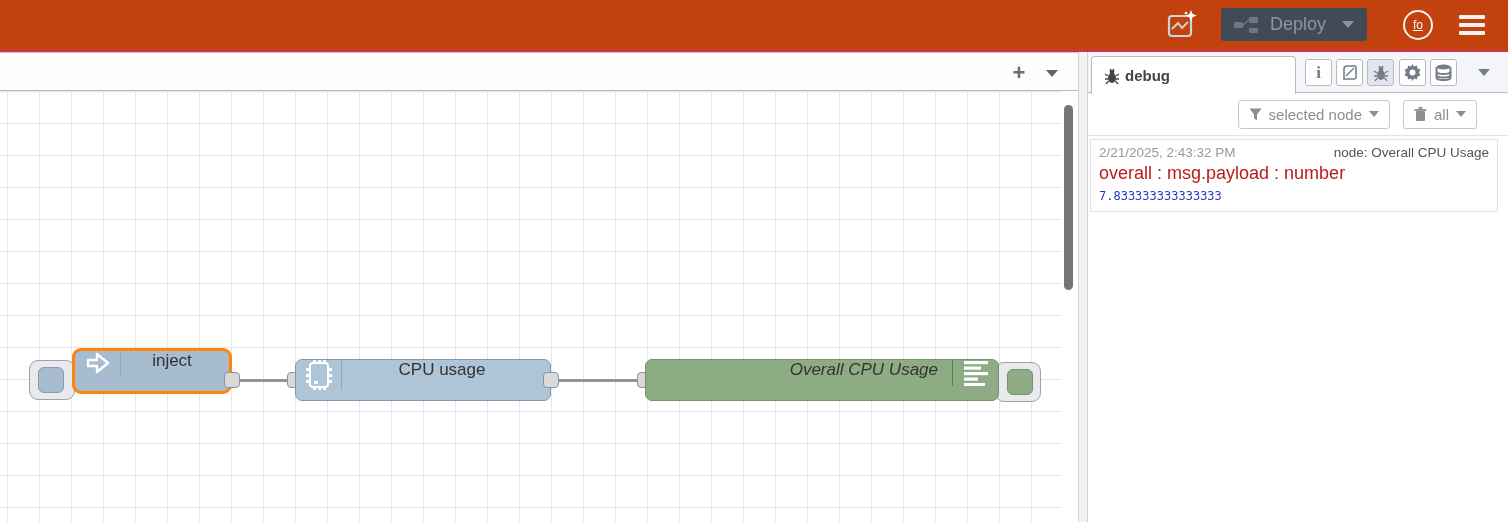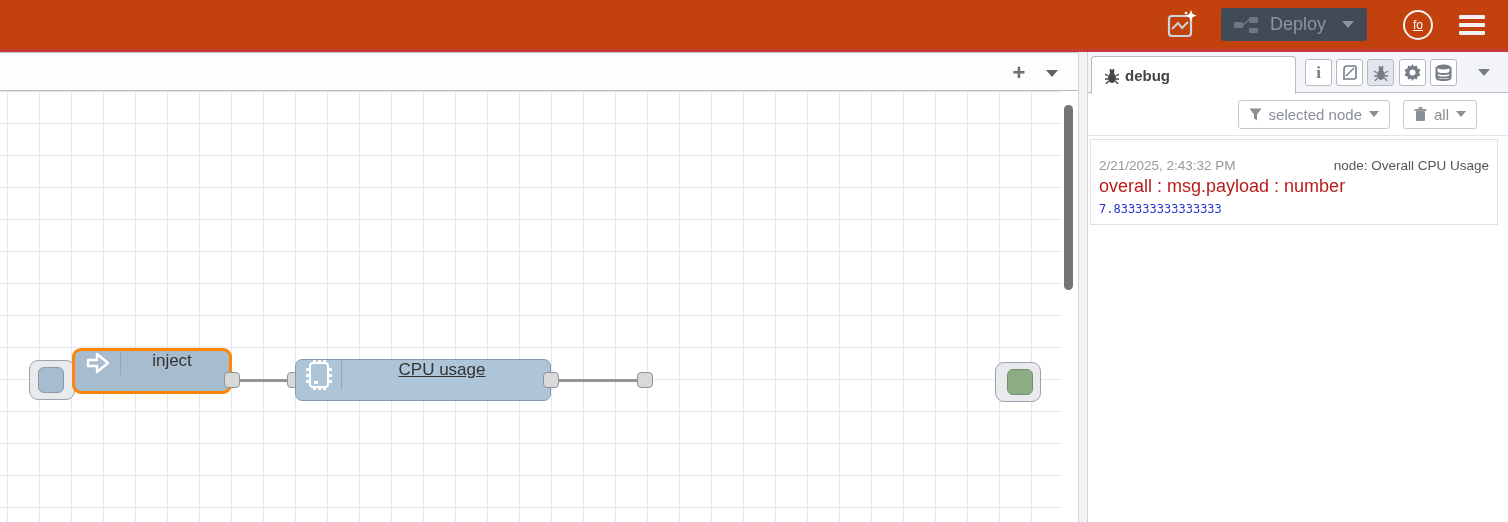--- a/index.html
+++ b/index.html
@@ -39,21 +39,21 @@
   .node { position:absolute; height:42px; border-radius:7px; display:flex; align-items:flex-start; }
   .node .icon-sec { width:46px; display:flex; align-items:center; justify-content:center; }
   .node .nlabel { flex:1; display:flex; align-items:center; color:#333; font-size:17px; }
 
   .node-inject { left:72px; top:257px; width:160px; background:#a7bccf; border:3px solid #ff8505; height:46px; border-radius:9px; }
   .node-inject .icon-sec { border-right:1px solid rgba(0,0,0,0.12); }
   .node-inject .nlabel { justify-content:center; padding-right:6px; }
 
   .node-cpu { left:295px; top:268px; width:256px; background:#aec5d8; border:1.5px solid #8599aa; }
   .node-cpu .icon-sec { border-right:1px solid rgba(0,0,0,0.15); }
-  .node-cpu .nlabel { justify-content:center; padding-right:8px;text-decoration:underline; }
+  .node-cpu .nlabel { justify-content:center; padding-right:8px; }
 
   .node-debug { left:645px; top:268px; width:354px; background:#8dac83; border:1.5px solid #73916a; }
   .node-debug .nlabel { justify-content:flex-end; padding-right:14px; font-style:italic; }
   .node-debug .icon-sec { border-left:1px solid #5f7a56; }
 
   
   .sidebar { position:absolute; left:1088px; top:52px; width:420px; height:470px; background:#fff; }
   .sb-tabrow { position:relative; height:41px; background:#f4f5f8; border-bottom:1px solid #bbbbbf; }
   .sb-tab { position:absolute; left:3px; top:4px; width:205px; height:38px; background:#fff; border:1px solid #bbbbbf; border-bottom:none; border-radius:4px 4px 0 0; display:flex; align-items:center; gap:5px; padding-left:12px; cursor:pointer; }
   .sb-tab .tlabel { font-size:15px; font-weight:bold; color:#444; }
@@ -61,21 +61,21 @@
   .sb-toolbtn.active { background:#e2e4ee; }
   .sb-caret { position:absolute; left:390px; top:17px; width:0; height:0; border-left:6px solid transparent; border-right:6px solid transparent; border-top:7px solid #767d88; cursor:pointer; }
   .info-glyph { font-family:"Liberation Serif", serif; font-weight:bold; font-size:17px; }
 
   .sb-filterrow { height:43px; border-bottom:1px solid #e4e4e8; display:flex; align-items:center; justify-content:flex-end; gap:13px; padding-right:31px; }
   .pill-btn { height:29px; background:#fff; border:1px solid #c6c9ce; border-radius:3px; display:flex; align-items:center; gap:7px; padding:0 10px; color:#8a8f96; font-size:15px; cursor:pointer; }
   .pill-caret { width:0; height:0; border-left:5px solid transparent; border-right:5px solid transparent; border-top:6px solid #8a8f96; }
 
   .msg-list { padding:3px 10px 0 2px; }
   .msg { border:1px solid #e0e0e4; background:#fff; padding:5px 8px 8px 8px; }
-  .msg-meta { display:flex; justify-content:space-between; align-items:baseline; font-size:13.5px;margin-top:13px; }
+  .msg-meta { display:flex; justify-content:space-between; align-items:baseline; font-size:13.5px; }
   .msg-ts { color:#999; }
   .msg-src { color:#555; }
   .msg-path { color:#b91c1c; font-size:18px; margin-top:3px; }
   .msg-val { color:#2536cc; font-family:"DejaVu Sans Mono", monospace; font-size:12px; margin-top:5px; }
 </style>
 </head>
 <body>
 
 <div class="stage">
 
@@ -151,20 +151,32 @@
             <rect x="23" y="14" width="3" height="3" fill="#fff"></rect>
             <rect x="23" y="20" width="3" height="3" fill="#fff"></rect>
           <rect x="8" y="21" width="4" height="3" fill="#fff"></rect>
         </svg>
       </div>
       <div class="nlabel">CPU usage</div>
     </div>
     <div class="port" style="left:543px; top:281px;"></div>
 
     <div class="port" style="left:637px; top:281px;"></div>
+    <div class="node node-debug">
+      <div class="nlabel">Overall CPU Usage</div>
+      <div class="icon-sec">
+        <svg width="26" height="26" viewBox="0 0 26 26">
+          <rect x="1" y="1" width="24" height="3.2" fill="#fff"></rect>
+          <rect x="1" y="6.5" width="17" height="3.2" fill="#fff"></rect>
+          <rect x="1" y="12" width="24" height="3.2" fill="#fff"></rect>
+          <rect x="1" y="17.5" width="14" height="3.2" fill="#fff"></rect>
+          <rect x="1" y="23" width="21" height="3.2" fill="#fff"></rect>
+        </svg>
+      </div>
+    </div>
   </div>
 
   <div class="scroll-gutter">
     <div class="scroll-thumb"></div>
   </div>
 
   <div class="splitter"></div>
 
   <div class="sidebar">
     <div class="sb-tabrow">

